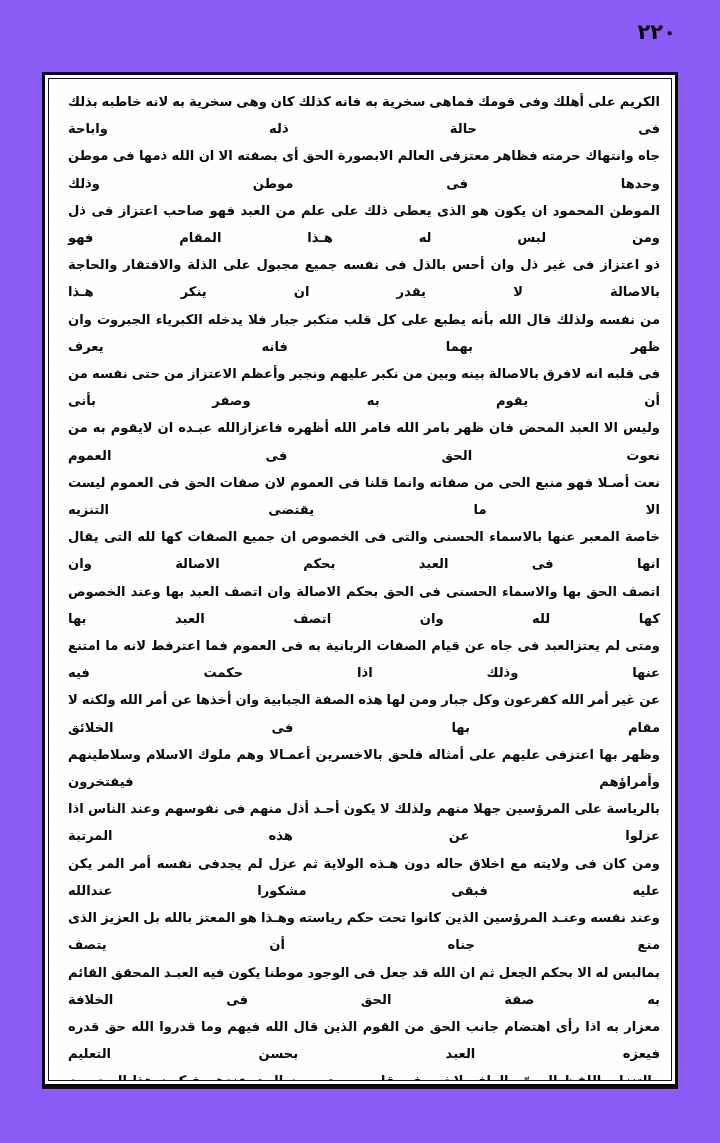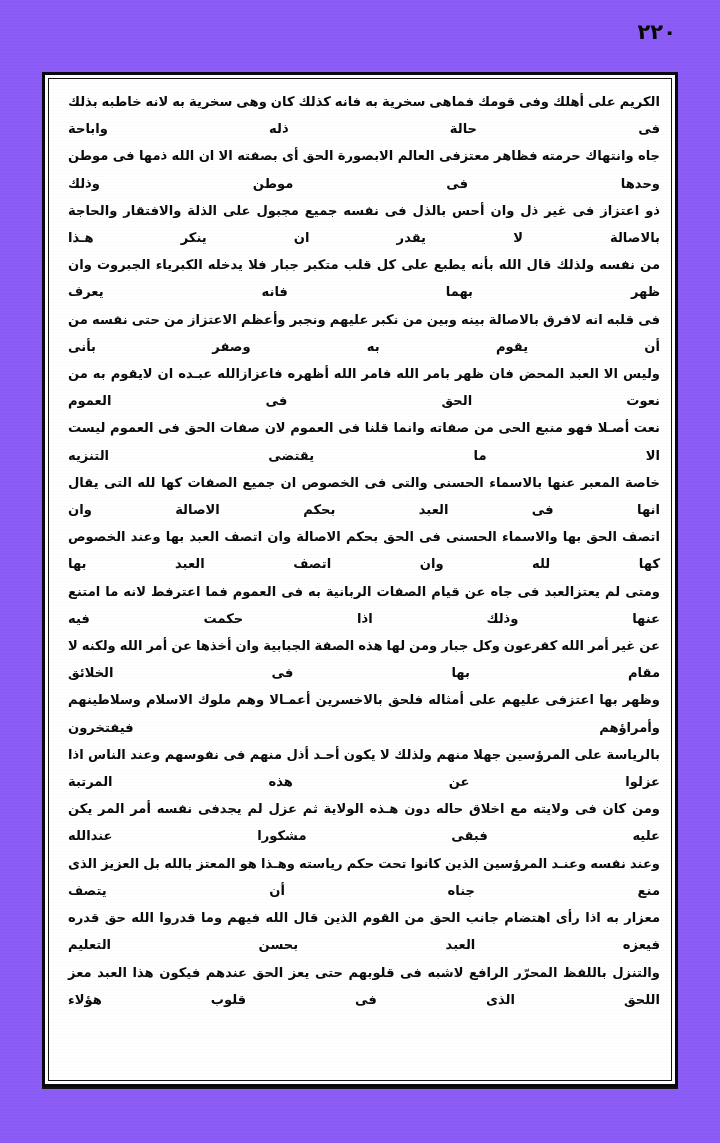--- a/index.html
+++ b/index.html
@@ -110,33 +110,35 @@
   <div class="folio-area">
     <div class="folio-number">٢٢٠</div>
   </div>
 
   <div class="frame-outer">
     <div class="frame-inner">
 
       <div class="prose">
         <p>الكريم على أهلك وفى قومك فماهى سخرية به فانه كذلك كان وهى سخرية به لانه خاطبه بذلك فى حالة ذله واباحة</p>
         <p>جاه وانتهاك حرمته فظاهر معتزفى العالم الابصورة الحق أى بصفته الا ان الله ذمها فى موطن وحدها فى موطن وذلك</p>
+        <p>الموطن المحمود ان يكون هو الذى يعطى ذلك على علم من العبد فهو صاحب اعتزاز فى ذل ومن لبس له هـذا المقام فهو</p>
         <p>ذو اعتزاز فى غير ذل وان أحس بالذل فى نفسه جميع مجبول على الذلة والافتقار والحاجة بالاصالة لا يقدر ان ينكر هـذا</p>
         <p>من نفسه ولذلك قال الله بأنه يطبع على كل قلب متكبر جبار فلا يدخله الكبرياء الجبروت وان ظهر بهما فانه يعرف</p>
         <p>فى قلبه انه لافرق بالاصالة بينه وبين من نكبر عليهم ونجبر وأعظم الاعتزاز من حتى نفسه من أن يقوم به وصفر بأنى</p>
         <p>وليس الا العبد المحض فان ظهر بامر الله فامر الله أظهره فاعزازالله عبـده ان لايقوم به من نعوت الحق فى العموم</p>
         <p>نعت أصـلا فهو منبع الحى من صفاته وانما قلنا فى العموم لان صفات الحق فى العموم ليست الا ما يقتضى التنزيه</p>
         <p>خاصة المعبر عنها بالاسماء الحسنى والتى فى الخصوص ان جميع الصفات كها لله التى يقال انها فى العبد بحكم الاصالة وان</p>
         <p>اتصف الحق بها والاسماء الحسنى فى الحق بحكم الاصالة وان اتصف العبد بها وعند الخصوص كها لله وان اتصف العبد بها</p>
         <p>ومتى لم يعتزالعبد فى جاه عن قيام الصفات الربانية به فى العموم فما اعترفط لانه ما امتنع عنها وذلك اذا حكمت فيه</p>
         <p>عن غير أمر الله كفرعون وكل جبار ومن لها هذه الصفة الجبابية وان أخذها عن أمر الله ولكنه لا مقام بها فى الخلائق</p>
         <p>وظهر بها اعتزفى عليهم على أمثاله فلحق بالاخسرين أعمـالا وهم ملوك الاسلام وسلاطينهم وأمراؤهم فيفتخرون</p>
         <p>بالرياسة على المرؤسين جهلا منهم ولذلك لا يكون أحـد أذل منهم فى نفوسهم وعند الناس اذا عزلوا عن هذه المرتبة</p>
         <p>ومن كان فى ولايته مع اخلاق حاله دون هـذه الولاية ثم عزل لم يجدفى نفسه أمر المر يكن عليه فبقى مشكورا عندالله</p>
         <p>وعند نفسه وعنـد المرؤسين الذين كانوا تحت حكم رياسته وهـذا هو المعتز بالله بل العزيز الذى منع جناه أن يتصف</p>
+        <p>بمالبس له الا بحكم الجعل ثم ان الله قد جعل فى الوجود موطنا يكون فيه العبـد المحقق القائم به صفة الحق فى الخلافة</p>
         <p>معزار به اذا رأى اهتضام جانب الحق من القوم الذين قال الله فيهم وما قدروا الله حق قدره فيعزه العبد بحسن التعليم</p>
         <p>والتنزل باللفظ المحرّر الرافع لاشبه فى قلوبهم حتى يعز الحق عندهم فيكون هذا العبد معز اللحق الذى فى قلوب هؤلاء</p>
 
       </div>
 
     </div>
   </div>
 
   <div class="catchword">ما</div>
 

